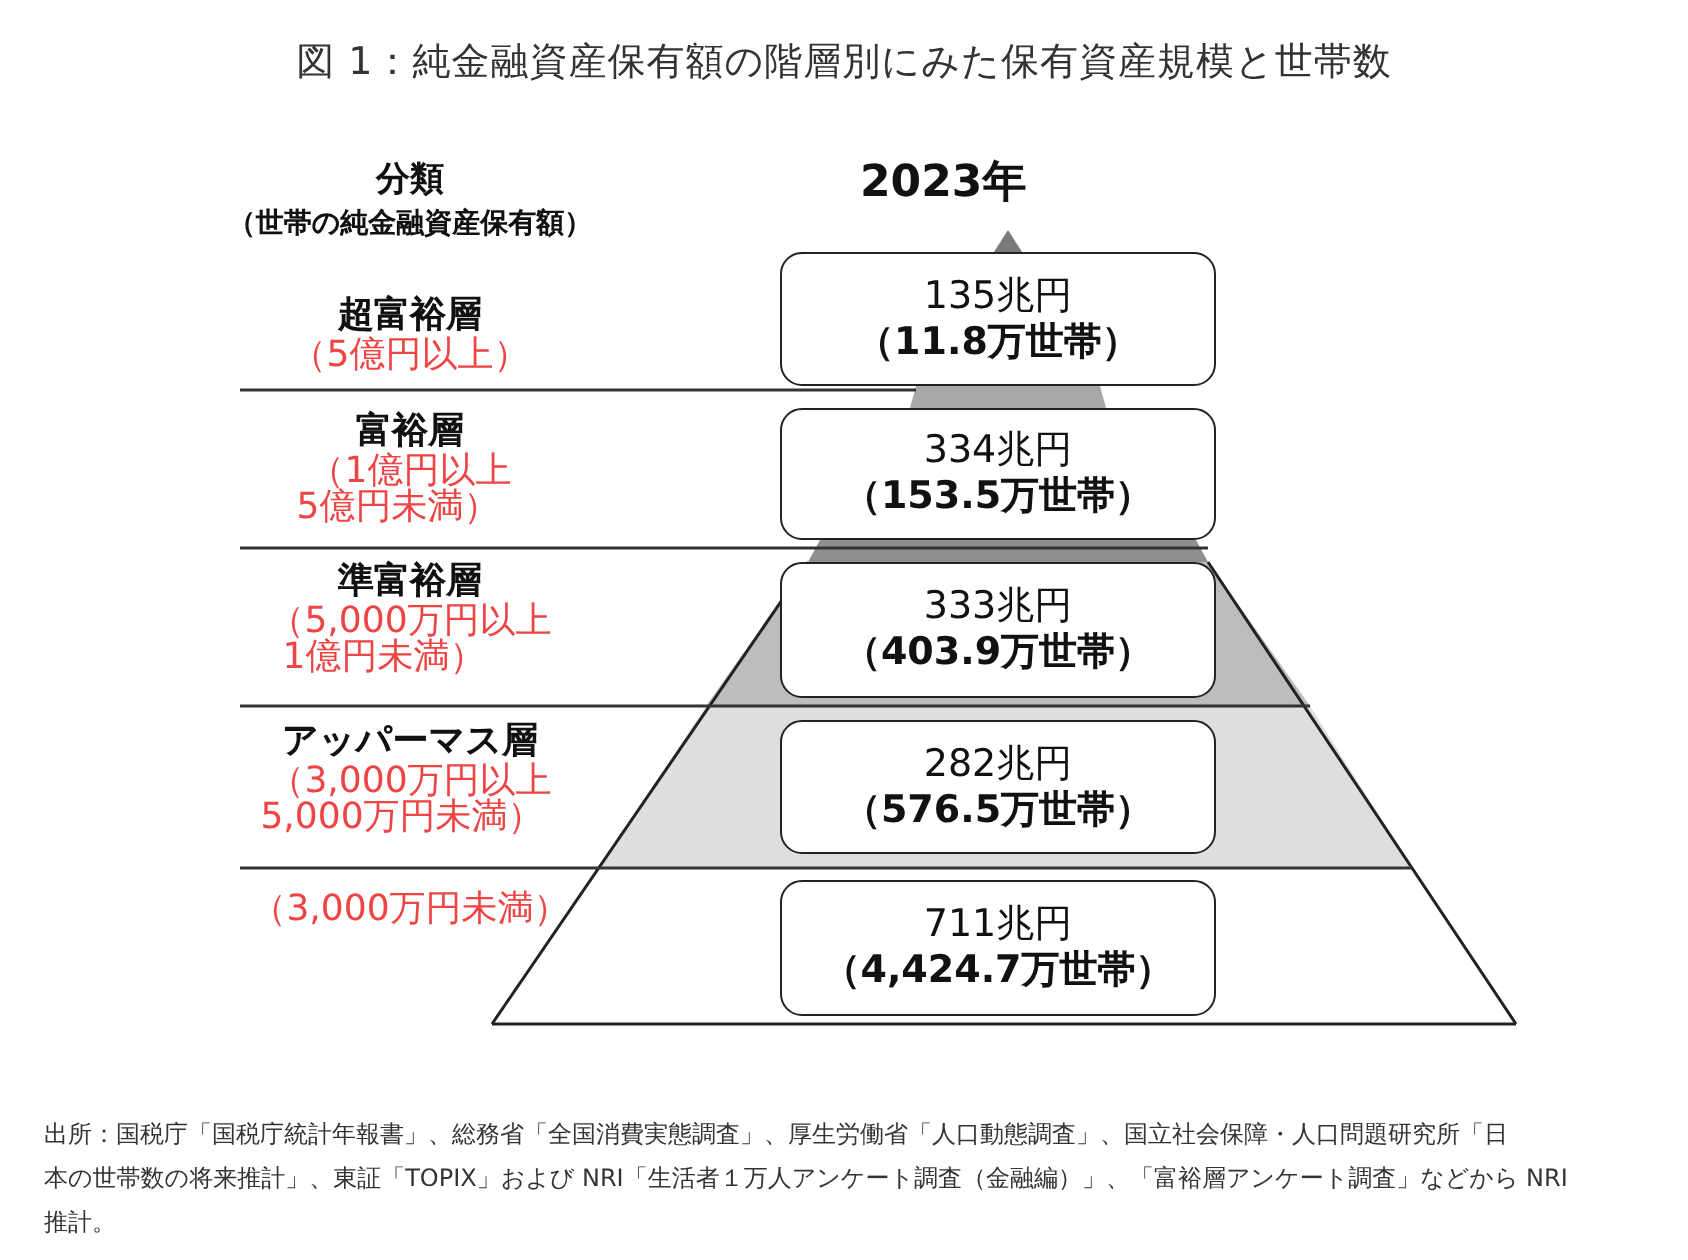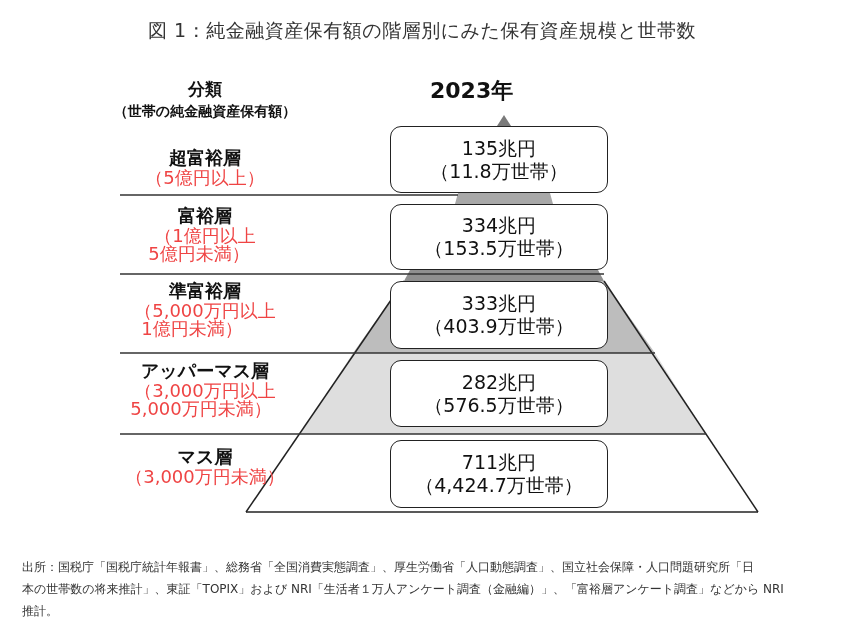--- a/index.html
+++ b/index.html
@@ -13,21 +13,21 @@
     .col-head .h2 { font-size:14px; font-weight:bold; margin-top:2px; }
     .year { position:absolute; left:430px; width:150px; top:76px; text-align:left;
             font-size:22px; font-weight:bold; }
     .tier { position:absolute; left:110px; width:190px; text-align:center; }
     .tier .nm { font-size:18px; font-weight:bold; line-height:22px; }
     .tier .rg { font-size:18px; color:#ef4444; line-height:18px; }
     .box { position:absolute; left:390px; width:218px; background:#fff;
            border:1.5px solid #222; border-radius:11px; text-align:center;
            box-sizing:border-box; display:flex; flex-direction:column; justify-content:center; }
     .box .amt { font-size:19px; line-height:23px; }
-    .box .hh { font-size:19px; line-height:23px; font-weight:normal; }
+    .box .hh { font-size:19px; line-height:23px; font-weight:bold; }
     .footer { position:absolute; left:22px; top:556px; width:800px; font-size:12px;
               color:#333; line-height:22px; }
   </style>
 </head>
 <body>
 
 <div class="title">図 1：純金融資産保有額の階層別にみた保有資産規模と世帯数</div>
 
 <svg class="pyr" width="844" height="630">
 
@@ -67,21 +67,20 @@
   <div class="nm">準富裕層</div>
   <div class="rg">（5,000万円以上</div>
   <div class="rg" style="margin-left:-26px;">1億円未満）</div>
 </div>
 <div class="tier" style="top:360px;">
   <div class="nm">アッパーマス層</div>
   <div class="rg">（3,000万円以上</div>
   <div class="rg" style="margin-left:-8px;">5,000万円未満）</div>
 </div>
 <div class="tier" style="top:446px;">
-  <div class="nm">マス層</div>
   <div class="rg">（3,000万円未満）</div>
 </div>
 
 <div class="box" style="top:126px; height:67px;">
   <div class="amt">135兆円</div>
   <div class="hh">（11.8万世帯）</div>
 </div>
 <div class="box" style="top:204px; height:66px;">
   <div class="amt">334兆円</div>
   <div class="hh">（153.5万世帯）</div>

